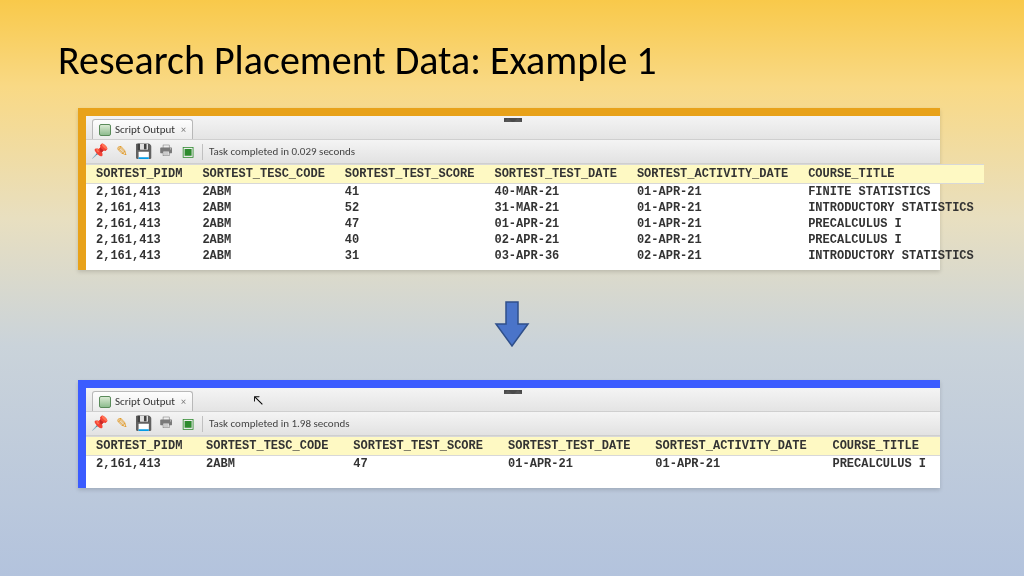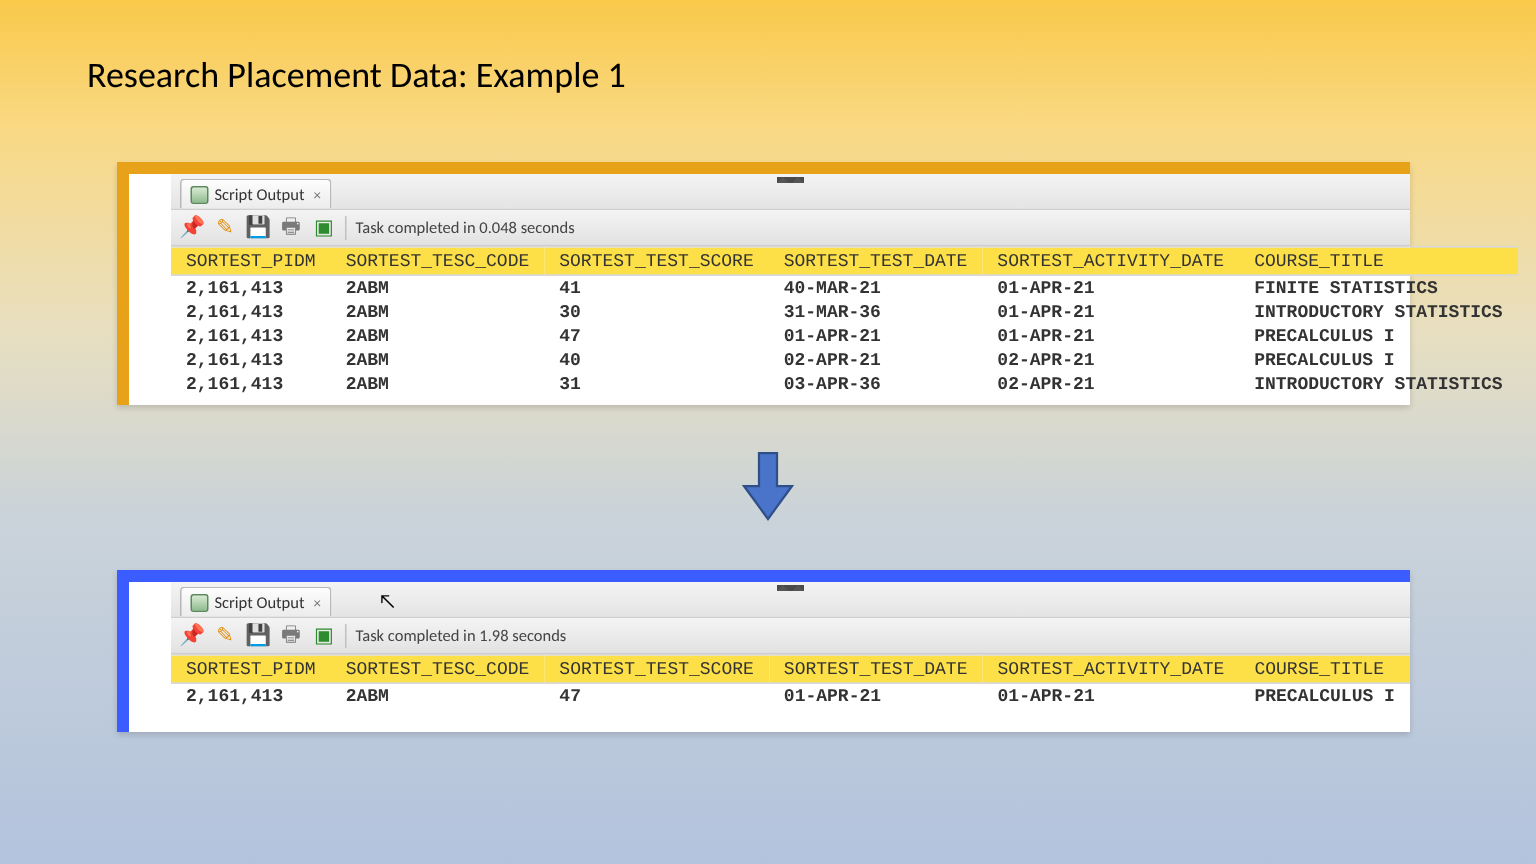--- a/index.html
+++ b/index.html
@@ -8,29 +8,28 @@
     height: 576px;
     background: linear-gradient(to bottom, #f9c94a 0%, #f9d985 15%, #e8dfc0 38%, #cad3da 60%, #b3c3dd 100%);
     font-family: Calibri, Arial, sans-serif;
     overflow: hidden;
     position: relative;
   }
   .slide-title {
     position: absolute;
     top: 36px;
     left: 58px;
-    font-size: 24px;
+    font-size: 40px;
     font-weight: 400;
     color: #000;
   }
   .panel {
     position: absolute;
     background: #fff;
     box-shadow: 0 2px 4px rgba(0,0,0,.15);
-    padding-left: 28px;
   }
   .panel-top {
     left: 78px; top: 108px; width: 862px; height: 162px;
     border-left: 8px solid #e8a21a;
     border-top: 8px solid #e8a21a;
   }
   .panel-bottom {
     left: 78px; top: 380px; width: 862px; height: 108px;
     border-left: 8px solid #3b5cff;
     border-top: 8px solid #3b5cff;
@@ -98,23 +97,23 @@
   .taskmsg{color:#444;}
   .datagrid {
     width: 100%;
     font-family: "Courier New", monospace;
     font-size: 12px;
     color: #333;
     border-collapse: collapse;
   }
   .datagrid th {
     text-align: left;
-    font-weight: normal;
+    font-weight: bold;
     padding: 2px 10px;
-    background: #fde047;
+    background: #fef9c3;
     border-top: 1px solid #d8d8d8;
     border-bottom: 1px solid #d8d8d8;
     white-space: nowrap;
   }
   .datagrid td {
     padding: 1px 10px;
     white-space: nowrap;
     font-weight: bold;
   }
   .arrow {
@@ -148,21 +147,21 @@
       <span class="tab-close">×</span>
     </div>
   </div>
   <div class="toolbar">
     <span class="ticon pin">📌</span>
     <span class="ticon pencil">✎</span>
     <span class="ticon save">💾</span>
     <span class="ticon print">🖶</span>
     <span class="ticon run">▣</span>
     <span class="divider"></span>
-    <span class="taskmsg">Task completed in 0.048 seconds</span>
+    <span class="taskmsg">Task completed in 0.029 seconds</span>
   </div>
   <table class="datagrid">
     <thead>
         <tr id="top-head">
           <th>SORTEST_PIDM</th>
           <th>SORTEST_TESC_CODE</th>
           <th>SORTEST_TEST_SCORE</th>
           <th>SORTEST_TEST_DATE</th>
           <th>SORTEST_ACTIVITY_DATE</th>
           <th>COURSE_TITLE</th>
@@ -173,22 +172,22 @@
           <td>2,161,413</td>
           <td>2ABM</td>
           <td>41</td>
           <td>40-MAR-21</td>
           <td>01-APR-21</td>
           <td>FINITE STATISTICS</td>
         </tr>
         <tr>
           <td>2,161,413</td>
           <td>2ABM</td>
-          <td>30</td>
-          <td>31-MAR-36</td>
+          <td>52</td>
+          <td>31-MAR-21</td>
           <td>01-APR-21</td>
           <td>INTRODUCTORY STATISTICS</td>
         </tr>
         <tr>
           <td>2,161,413</td>
           <td>2ABM</td>
           <td>47</td>
           <td>01-APR-21</td>
           <td>01-APR-21</td>
           <td>PRECALCULUS I</td>

